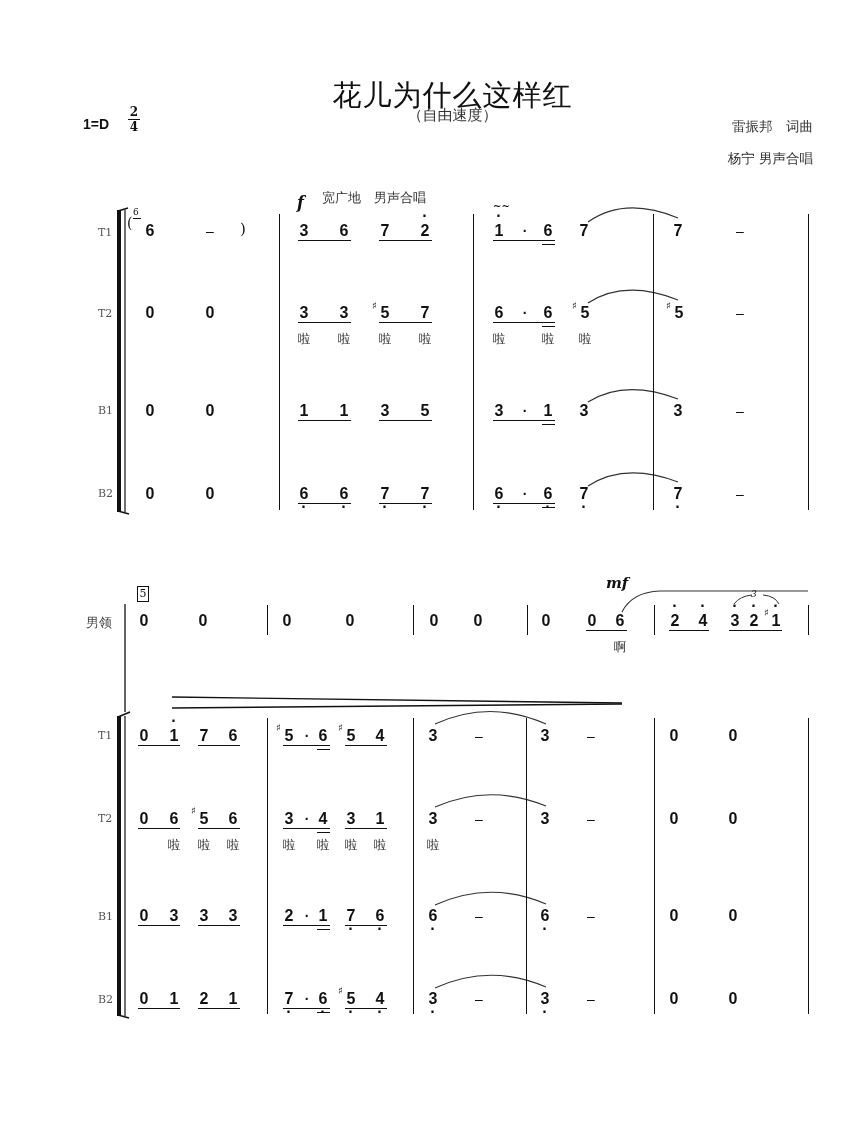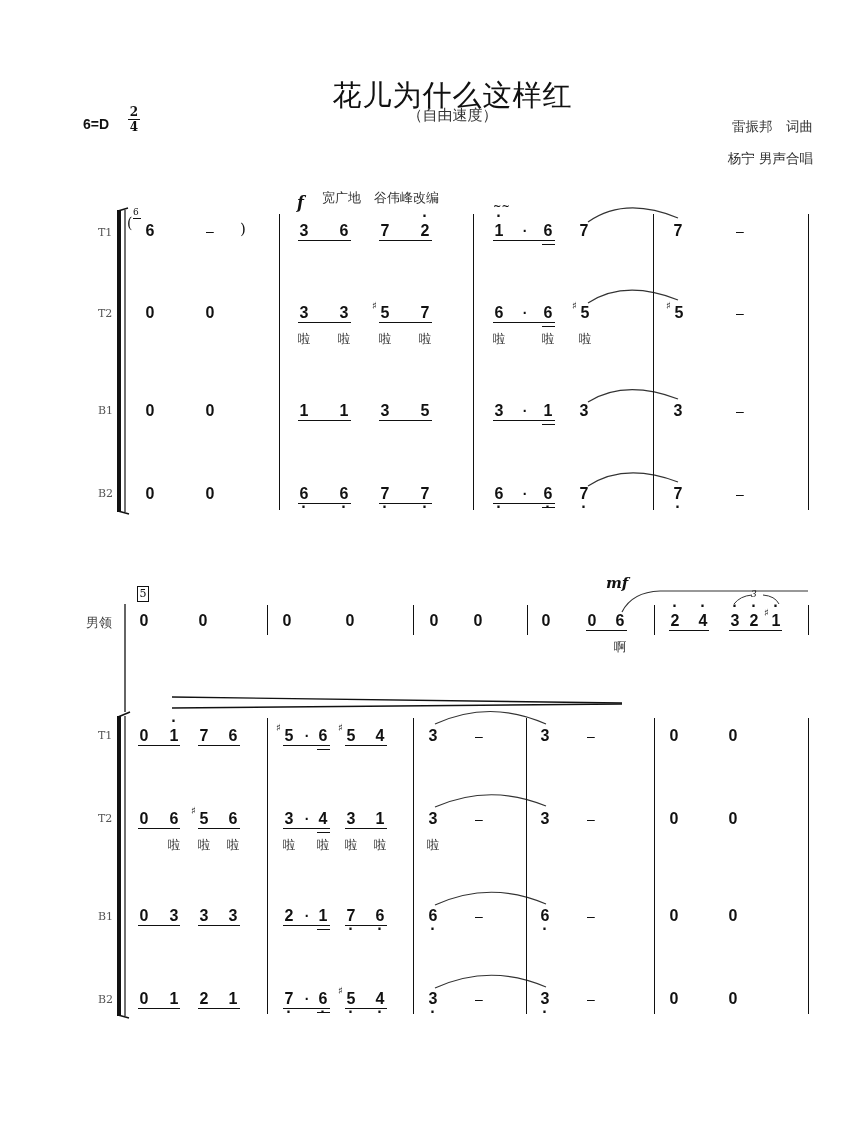--- a/index.html
+++ b/index.html
@@ -25,21 +25,21 @@
   .dyn { font-family:"DejaVu Serif", serif; font-style:italic; font-weight:bold; font-size:16px; }
   .expr { font-family:"DejaVu Serif", serif; font-size:13px; color:#333; }
   svg.over { position:absolute; left:0; top:0; width:865px; height:1144px; pointer-events:none; }
   .rehearsal { border:1px solid #111; font-family:"DejaVu Serif", serif; font-size:11px; width:10px; height:14px; line-height:14px; text-align:center; }
 </style>
 </head>
 <body>
 
 <div class="abs title">花儿为什么这样红</div>
 <div class="abs subtitle">（自由速度）</div>
-<div class="abs key">6=D</div>
+<div class="abs key">1=D</div>
 <div class="abs timesig">
   <div>2</div>
   <div class="bar"></div>
   <div>4</div>
 </div>
 <div class="abs credit" style="top:118px;">雷振邦　词曲</div>
 <div class="abs credit" style="top:150px;">杨宁  男声合唱</div>
 
 <svg class="over">
 
@@ -77,21 +77,21 @@
 
   <g stroke="#333" fill="none" stroke-width="1.2">
     <path d="M435 724 Q490 699 546 724"></path>
     <path d="M435 807 Q490 783 546 806"></path>
     <path d="M435 905 Q490 880 546 904"></path>
     <path d="M435 988 Q490 963 546 987"></path>
   </g>
 </svg>
 
 <div class="abs dyn" style="left:297px;top:193px;">f</div>
-<div class="abs expr" style="left:322px;top:189px;">宽广地　谷伟峰改编</div>
+<div class="abs expr" style="left:322px;top:189px;">宽广地　男声合唱</div>
 
 <div class="abs partlabel" style="left:98px;top:226px;">T1</div>
 <div class="abs partlabel" style="left:98px;top:307px;">T2</div>
 <div class="abs partlabel" style="left:98px;top:404px;">B1</div>
 <div class="abs partlabel" style="left:98px;top:487px;">B2</div>
 
 <div class="abs barline" style="left:279px;top:214px;height:296px;"></div>
 <div class="abs barline" style="left:473px;top:214px;height:296px;"></div>
 <div class="abs barline" style="left:653px;top:214px;height:296px;"></div>
 <div class="abs barline" style="left:808px;top:214px;height:296px;"></div>

